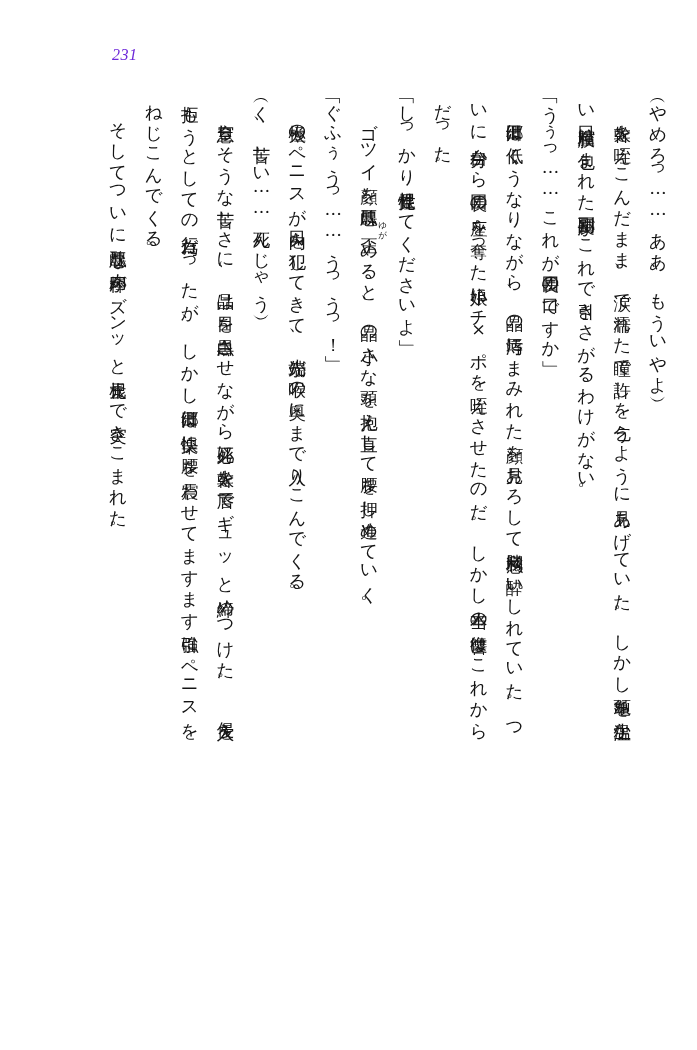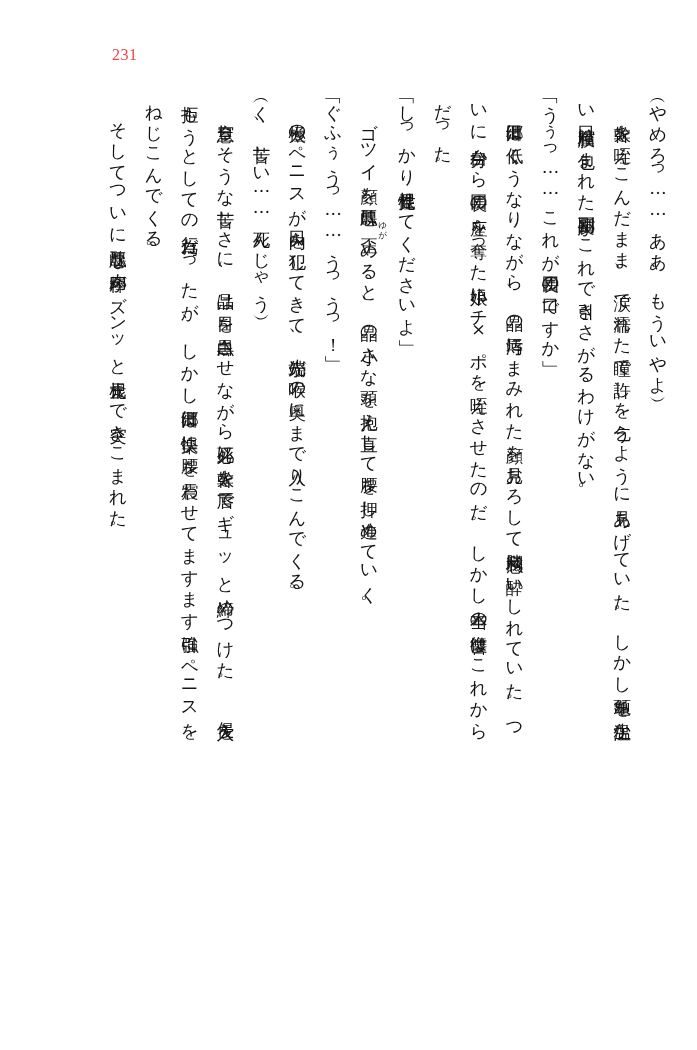--- a/index.html
+++ b/index.html
@@ -21,22 +21,23 @@
     top: 0;
     width: 697px;
     height: 1050px;
     background: #ffffff;
   }
   #page-number {
     position: absolute;
     left: 112px;
     top: 46px;
     font-size: 16px;
+    font-style: italic;
     font-family: "Liberation Serif", "DejaVu Serif", serif;
-    color: #ef4444;
+    color: #6d28d9;
     letter-spacing: 0.5px;
   }
   #body-text {
     position: absolute;
     right: 22px;
     top: 92px;
     width: 628px;
     height: 640px;
     writing-mode: vertical-rl;
     -webkit-writing-mode: vertical-rl;

